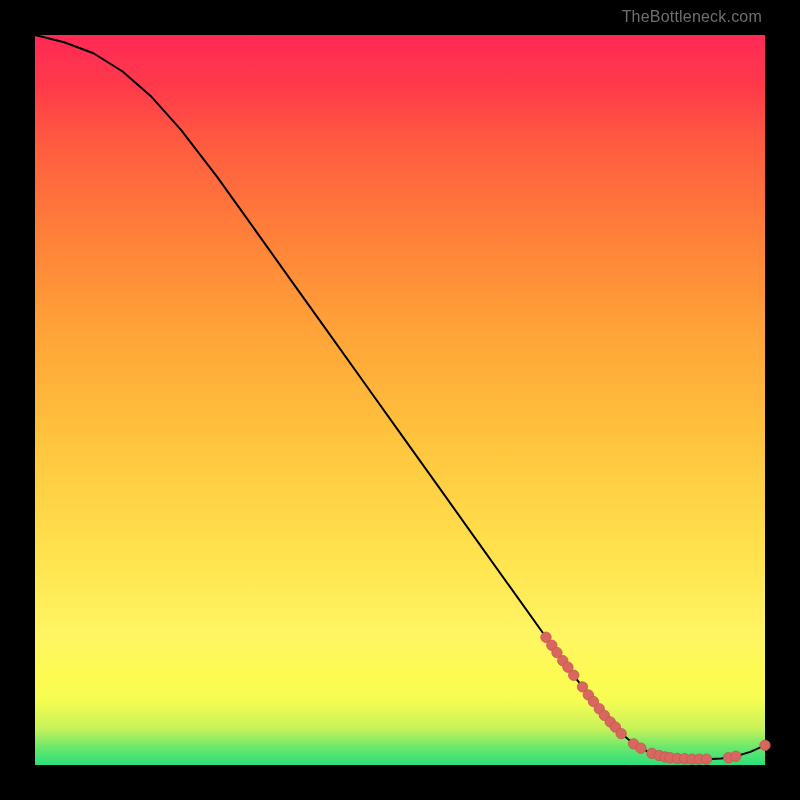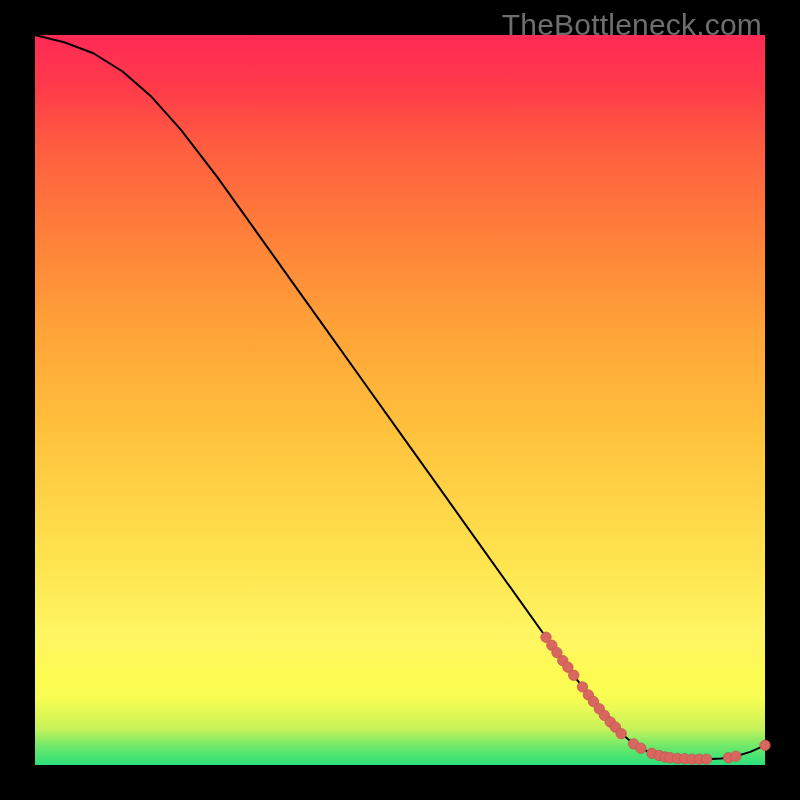--- a/index.html
+++ b/index.html
@@ -37,21 +37,21 @@
       #ff5c40 85%,
       #ff3a4a 93%,
       #ff2a55 100%
     );
   }
   .watermark {
     position: absolute;
     top: 8px;
     right: 38px;
     color: #6e6e6e;
-    font-size: 30px;
+    font-size: 16px;
     letter-spacing: 0.2px;
     font-weight: 400;
     user-select: none;
   }
   svg.overlay {
     position: absolute;
     left: 35px;
     top: 35px;
     width: 730px;
     height: 730px;

